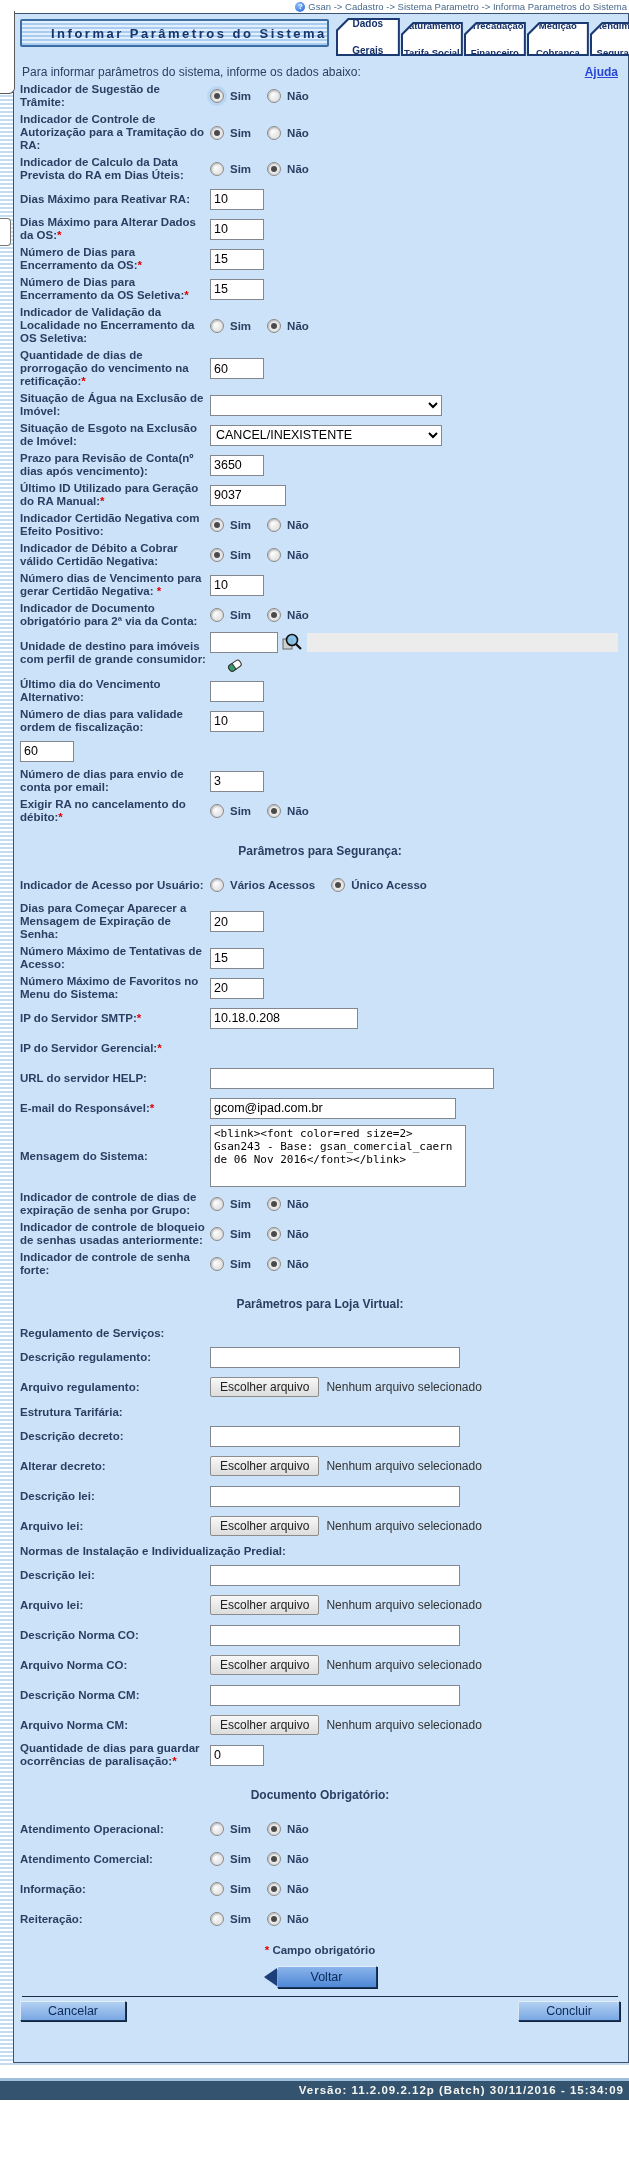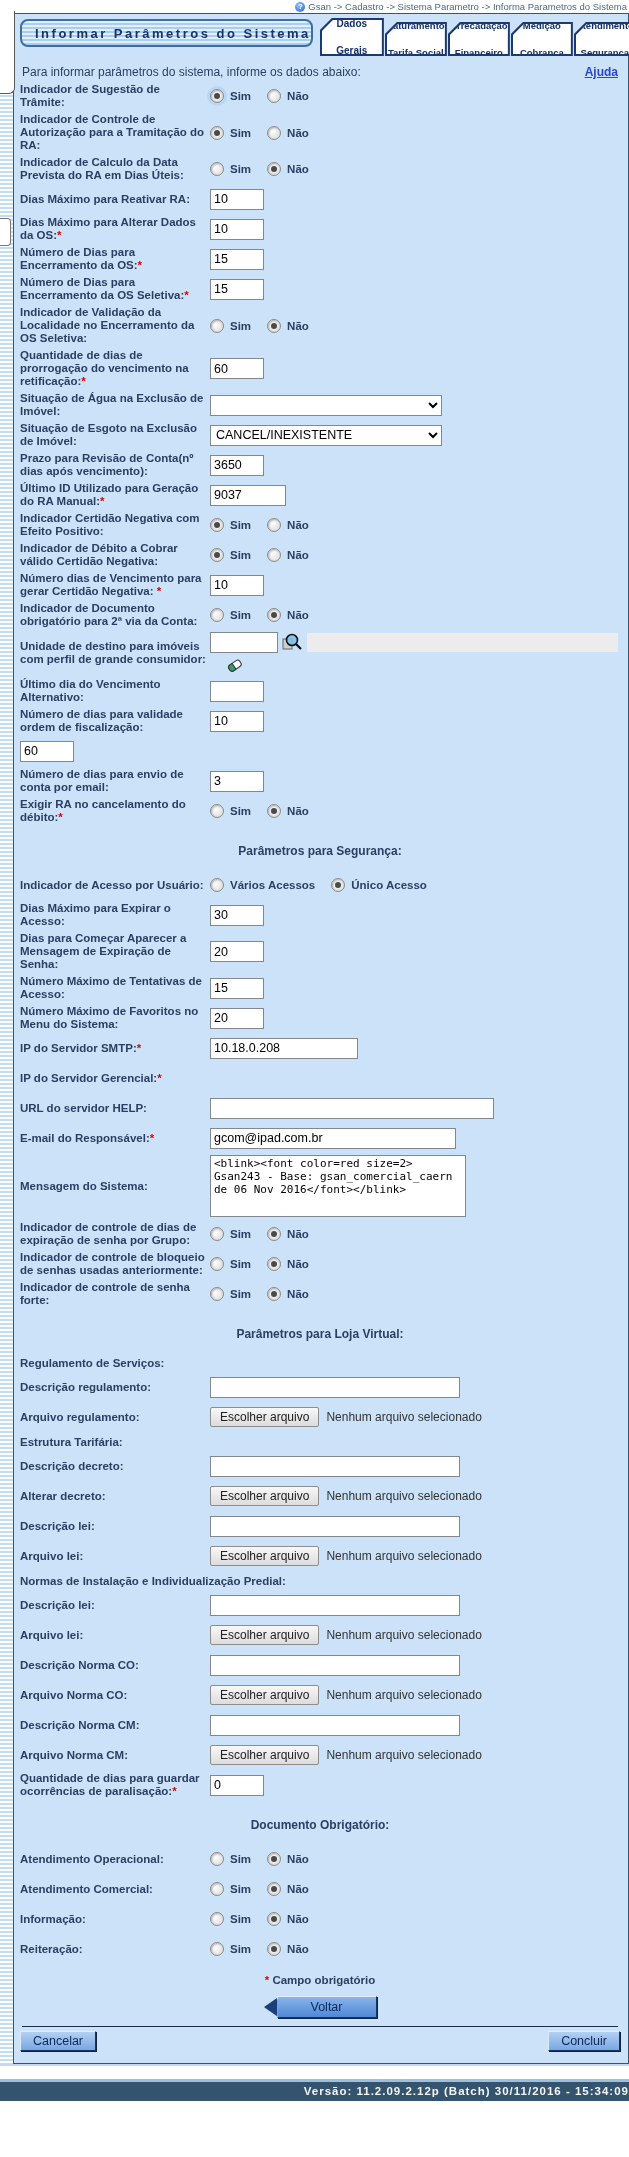--- a/index.html
+++ b/index.html
@@ -20,23 +20,23 @@
   .ls-box1{position:absolute;left:0;top:-2px;width:14px;height:82px;background:#fff;
     border:1px solid #5a5a5a;border-left:none;border-top:none;border-radius:0 0 6px 0;}
   .ls-box2{position:absolute;left:0;top:205px;width:10px;height:26px;background:#fff;
     border:1px solid #777;border-left:none;border-radius:0 4px 4px 0;}
 
   .content-box{margin-left:13px;background:#cbe2f8;border:1px solid #3a5372;
     padding:2px 8px 12px 6px;box-sizing:border-box;min-height:2050px;}
 
   
   .header-row{display:flex;align-items:flex-start;}
-  .titlebar{flex:1;height:28px;margin-top:3px;border:2px solid #3c6ea5;border-radius:8px;
+  .titlebar{flex:1;height:28px;margin-top:3px;border:2px solid #3c6ea5;border-radius:2px;
     background:repeating-linear-gradient(180deg,#e3f0fc 0 2px,#a8cdf0 2px 4px);
-    display:flex;align-items:center;padding-left:13px;box-sizing:border-box;}
+    display:flex;align-items:center;padding-left:29px;box-sizing:border-box;}
   .titlebar span{font-size:13px;font-weight:bold;letter-spacing:2.5px;color:#16356b;white-space:nowrap;}
   .tabs{display:flex;align-items:flex-end;margin-left:6px;height:40px;}
   .tab{position:relative;width:62px;height:34px;margin-left:1px;cursor:pointer;
     clip-path:polygon(12px 0,100% 0,100% 100%,0 100%,0 12px);background:#1b3a72;}
   .tab.active{height:38px;width:64px;}
   .tab-in{position:absolute;inset:2px;background:#fff;
     clip-path:polygon(11px 0,100% 0,100% 100%,0 100%,0 11px);
     display:flex;flex-direction:column;justify-content:center;align-items:center;
     font-size:9.5px;line-height:11px;font-weight:bold;color:#132f66;text-align:center;gap:16px;}
   .tab.active .tab-in{font-size:10px;}
@@ -81,27 +81,27 @@
     font-size:12px;color:#222;padding:2px 9px;font-family:"Liberation Sans",sans-serif;cursor:pointer;}
   .file-none{font-size:12px;color:#333;margin-left:7px;text-align:center;}
 
   
   .note-row{text-align:center;font-size:11.5px;font-weight:bold;color:#2c3f63;margin-top:10px;}
   .voltar-row{display:flex;justify-content:center;align-items:center;margin:10px 0 8px 0;}
   .back-arrow{width:0;height:0;border-top:9px solid transparent;border-bottom:9px solid transparent;
     border-right:13px solid #1c3f7a;filter:drop-shadow(1px 1px 0 #7fa3cf);}
   .btn{font-family:"Liberation Sans",sans-serif;font-size:12.5px;color:#0c2a5a;cursor:pointer;
     background:linear-gradient(#b2d0f2,#79a7e3);border:1px solid;border-color:#e2eefc #16365c #16365c #dce9f8;
-    box-shadow:1px 1px 0 #10243f;padding:2px 12px;}
+    box-shadow:1px 1px 0 #10243f;padding:2px 27px;}
   .btn.voltar{width:100px;background:linear-gradient(#8ab4ea,#4f88d6);padding:3px 12px;}
   .hr{border-top:1px solid #1c2b4a;margin:4px 2px;}
   .bottom-row{display:flex;justify-content:space-between;margin-top:4px;}
   .footer-gap{height:13px;background:#fff;border-top:2px solid #c6d9ec;border-bottom:3px solid #9fc0dc;}
   .footer-bar{height:19px;background:#33536e;color:#f5f6f2;font-weight:bold;font-size:11.5px;
-    letter-spacing:1px;text-align:right;line-height:19px;}
+    letter-spacing:1px;text-align:right;line-height:19px;padding-right:5px;}
 </style>
 </head>
 <body>
 
 <div class="page">
 
   <div class="breadcrumb-bar">
     <span class="help-icon">?</span>
     <span>Gsan -&gt; Cadastro -&gt; Sistema Parametro -&gt; Informa Parametros do Sistema</span>
   </div>
@@ -380,26 +380,20 @@
                   <span class="radio"></span>
                   <span class="rlab">Vários Acessos</span>
                 </label>
                 <label class="ropt">
                   <span class="radio sel"></span>
                   <span class="rlab">Único Acesso</span>
                 </label>
               </div>
             </div>
             <div class="row">
-              <div class="lbl"><span>Dias Máximo para Expirar o Acesso:</span></div>
-              <div class="ctrl">
-                <input class="inp" value="30" style="width: 46px;">
-              </div>
-            </div>
-            <div class="row">
               <div class="lbl"><span>Dias para Começar Aparecer a Mensagem de Expiração de Senha:</span></div>
               <div class="ctrl">
                 <input class="inp" value="20" style="width: 46px;">
               </div>
             </div>
             <div class="row">
               <div class="lbl"><span>Número Máximo de Tentativas de Acesso:</span></div>
               <div class="ctrl">
                 <input class="inp" value="15" style="width: 46px;">
               </div>

